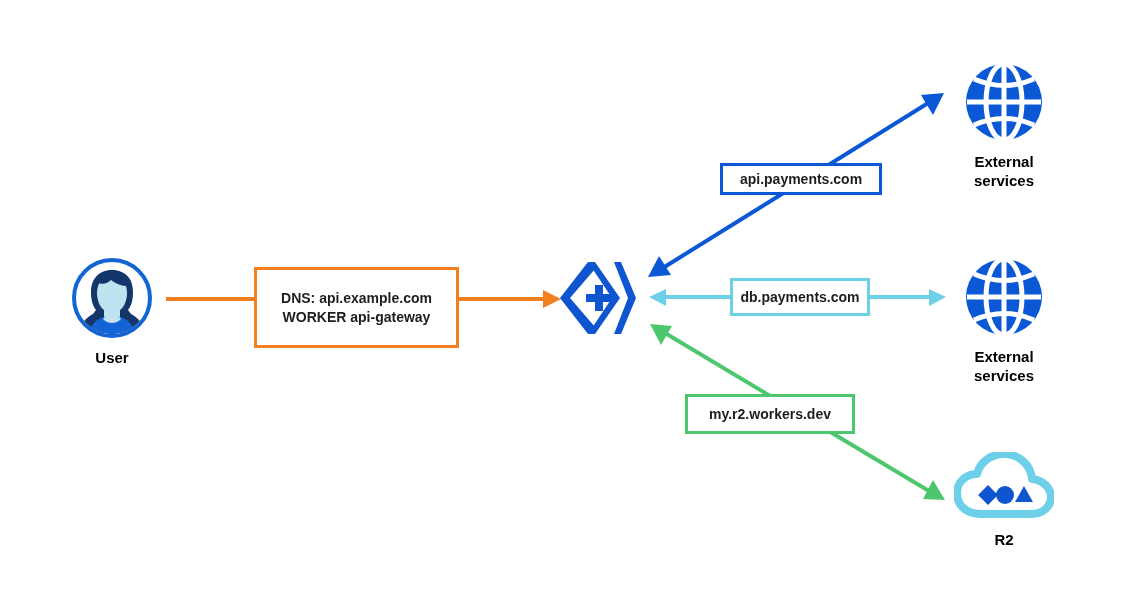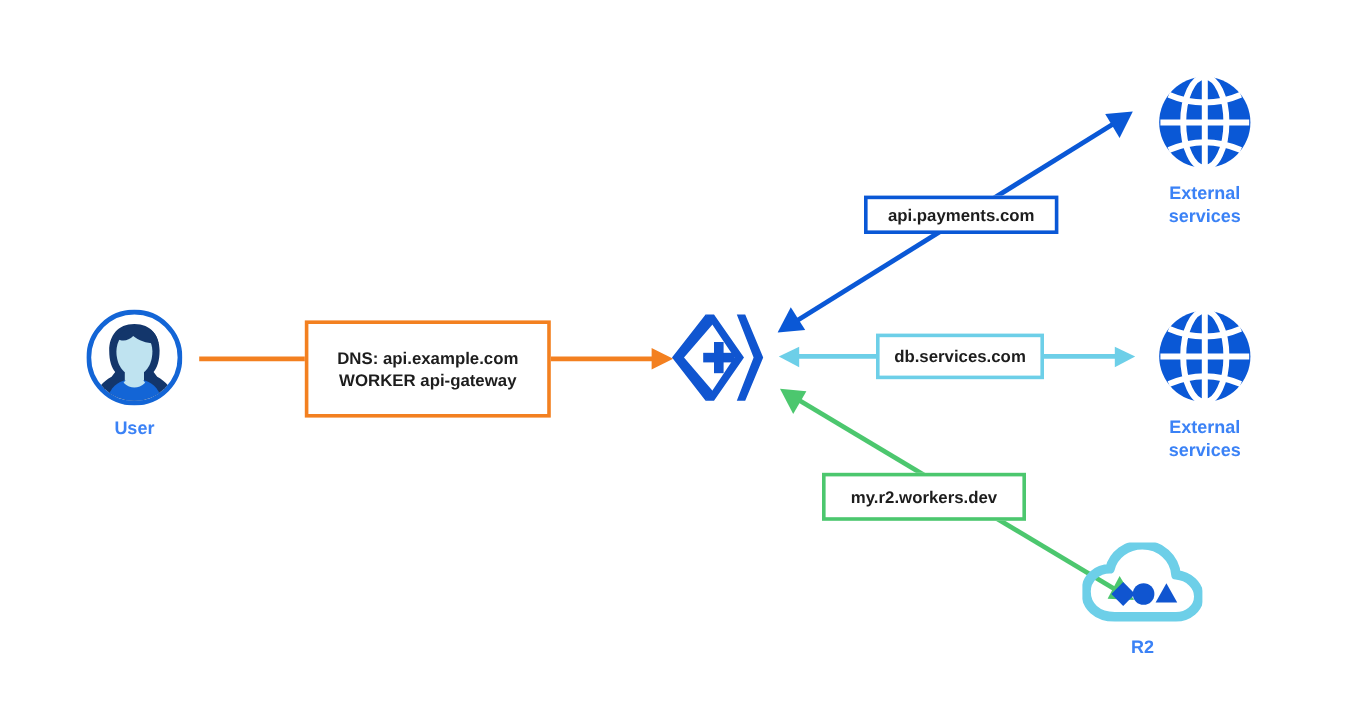--- a/index.html
+++ b/index.html
@@ -19,21 +19,21 @@
   }
   .node {
     position: absolute;
     display: flex;
     flex-direction: column;
     align-items: center;
   }
   .node-label {
     font-size: 15px;
     font-weight: bold;
-    color: #3b82f6;
+    color: #000000;
     text-align: center;
     line-height: 19px;
     margin-top: 10px;
     white-space: pre-line;
   }
   .edge-label {
     position: absolute;
     background: #ffffff;
     border: 3px solid #333;
     box-sizing: border-box;
@@ -163,34 +163,34 @@
           <ellipse cx="40" cy="40" rx="18" ry="38"></ellipse>
           <path d="M10 17 Q40 30 70 17"></path>
           <path d="M10 63 Q40 50 70 63"></path>
         </g>
       </svg>
     </div>
     <div class="node-label">External
 services</div>
   </div>
 
-  <div class="node" style="left:902px; top:452px;">
+  <div class="node" style="left:954px; top:452px;">
     <div class="r2cloud">
       <svg viewBox="0 0 100 68" width="100" height="68">
         <path d="M27 62 C12 62 3 53 3 41 C3 30 12 22 23 22 C26 10 37 2 50 2 C65 2 77 13 78 27 C89 28 97 36 97 45 C97 55 88 62 78 62 Z" fill="none" stroke="#6DCFE8" stroke-width="8" stroke-linejoin="round"></path>
         <rect x="27" y="36" width="14" height="14" transform="rotate(45 34 43)" fill="#1055D0"></rect>
         <circle cx="51" cy="43" r="9" fill="#1055D0"></circle>
         <polygon points="70,34 79,50 61,50" fill="#1055D0"></polygon>
       </svg>
     </div>
     <div class="node-label">R2</div>
   </div>
 
   <div class="edge-label" style="left:254px; top:267px; width:205px; height:81px; border-color:#F38020;">DNS: api.example.com
 WORKER api-gateway</div>
 
   <div class="edge-label" style="left:720px; top:163px; width:162px; height:32px; border-color:#0A58D6;">api.payments.com</div>
 
-  <div class="edge-label" style="left:730px; top:278px; width:140px; height:38px; border-color:#6DCFE8;">db.services.com</div>
+  <div class="edge-label" style="left:730px; top:278px; width:140px; height:38px; border-color:#6DCFE8;">db.payments.com</div>
 
   <div class="edge-label" style="left:685px; top:394px; width:170px; height:40px; border-color:#4CC76E;">my.r2.workers.dev</div>
 
 </div>
 
 </body></html>

